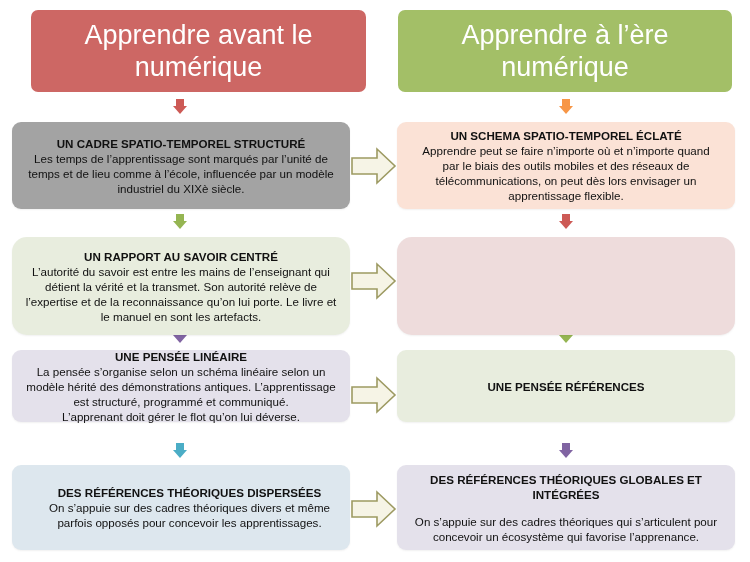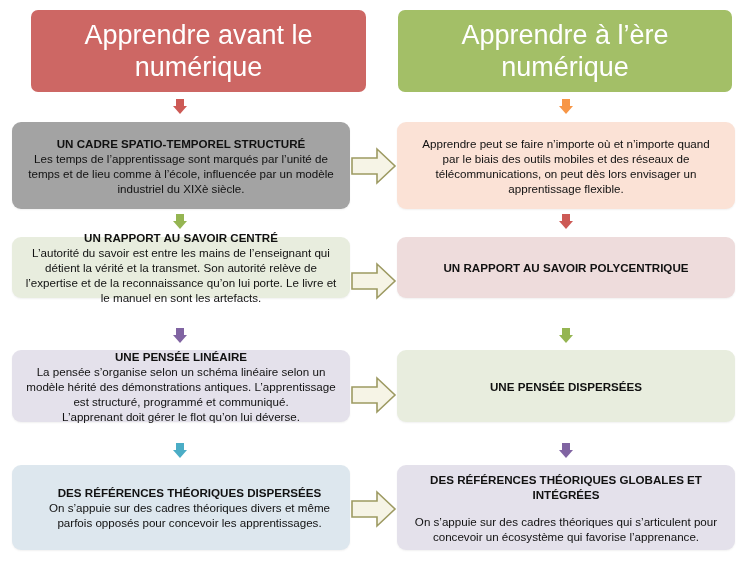--- a/index.html
+++ b/index.html
@@ -18,21 +18,21 @@
     position: absolute; border-radius: 9px; box-sizing: border-box;
     display: flex; flex-direction: column; justify-content: center; align-items: center;
     text-align: center; font-size: 11.6px; line-height: 15px; padding: 4px 6px;
     box-shadow: 0 1px 2px rgba(0,0,0,0.06);
   }
   .box .title { font-weight: bold; font-size: 11.6px; }
   .box .body { white-space: pre-line; }
   .col-left { left: 12px; width: 338px; }
   .col-right { left: 397px; width: 338px; }
   .r1 { top: 122px; height: 87px; }
-  .r2 { top: 237px; height: 61px; }
+  .r2 { top: 237px; height: 98px; border-radius: 15px; }
   .r3 { top: 350px; height: 72px; }
   .r4 { top: 465px; height: 85px; }
   .down-arrow { position: absolute; width: 14px; height: 16px; }
   .down-arrow .shaft { position: absolute; left: 3px; top: 0; width: 8px; height: 8px; }
   .down-arrow .head { position: absolute; left: 0; top: 7px; width: 0; height: 0;
     border-left: 7px solid transparent; border-right: 7px solid transparent; border-top: 8px solid; }
   .side-arrow { position: absolute; left: 351px; width: 46px; height: 38px; }
 </style>
 </head>
 <body>
@@ -98,30 +98,30 @@
 est structuré, programmé et communiqué.
 L’apprenant doit gérer le flot qu’on lui déverse.</div>
 </div>
 <div class="box col-left r4" style="background: rgb(221, 231, 238); padding-left: 23px;">
   <div class="title">DES RÉFÉRENCES THÉORIQUES DISPERSÉES</div>
   <div class="body">On s’appuie sur des cadres théoriques divers et même
 parfois opposés pour concevoir les apprentissages.</div>
 </div>
 
 <div class="box col-right r1" style="background: rgb(251, 226, 214);">
+  <div class="title">UN SCHEMA SPATIO-TEMPOREL ÉCLATÉ</div>
   <div class="body">Apprendre peut se faire n’importe où et n’importe quand
 par le biais des outils mobiles et des réseaux de
 télécommunications, on peut dès lors envisager un
 apprentissage flexible.</div>
 </div>
 <div class="box col-right r2" style="background: rgb(238, 220, 220);">
-  <div class="title">UN RAPPORT AU SAVOIR POLYCENTRIQUE</div>
 </div>
 <div class="box col-right r3" style="background: rgb(232, 237, 222);">
-  <div class="title">UNE PENSÉE DISPERSÉES</div>
+  <div class="title">UNE PENSÉE RÉFÉRENCES</div>
 </div>
 <div class="box col-right r4" style="background: rgb(228, 225, 235); gap: 12px;">
   <div class="title">DES RÉFÉRENCES THÉORIQUES GLOBALES ET INTÉGRÉES</div>
   <div class="body">On s’appuie sur des cadres théoriques qui s’articulent pour
 concevoir un écosystème qui favorise l’apprenance.</div>
 </div>
 
 <svg class="side-arrow" style="top:147px;" viewBox="0 0 46 38">
   <polygon class="conn" points="1,11 26,11 26,2 44,19 26,36 26,27 1,27" stroke-width="1.6" fill="#f6f4e6" stroke="#9d9a62"></polygon>
 </svg>

